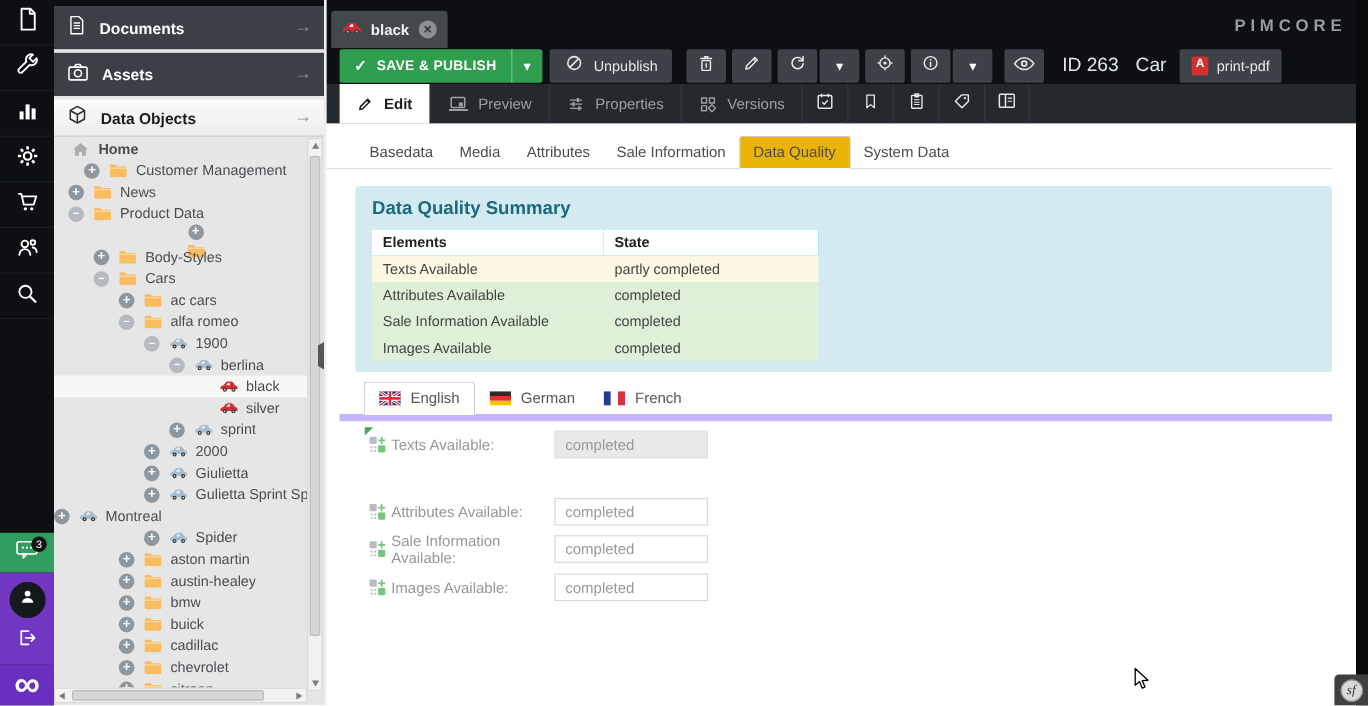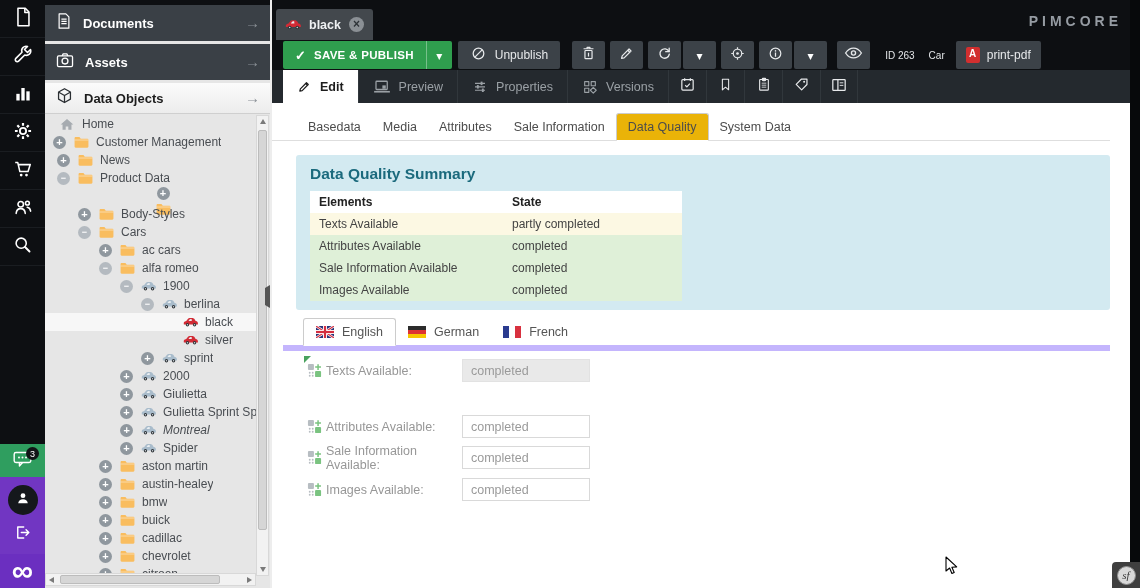--- a/index.html
+++ b/index.html
@@ -72,21 +72,21 @@
   .tb-btn { height:28px; background:#3c4248; border-radius:2px; display:flex; align-items:center; justify-content:center; color:#e7e9eb; cursor:pointer; }
   .tb-icon-btn { width:33px; margin-right:5px; }
   #btn-save { background:#2f9e4e; margin-right:6px; }
   #btn-save .save-main { display:flex; align-items:center; padding:0 12px; height:28px; }
   #btn-save .check::before { content:"✓"; color:#fff; font-weight:bold; font-size:13px; margin-right:8px; }
   #btn-save .save-label { color:#fff; font-size:11.5px; font-weight:bold; letter-spacing:.3px; }
   #btn-save .save-caret { width:26px; height:28px; border-left:1px solid rgba(255,255,255,.35); display:flex; align-items:center; justify-content:center; }
   .caret::before { content:"▾"; color:#fff; font-size:12px; line-height:10px; }
   #btn-unpublish { padding:0 12px; margin-right:12px; }
   #btn-unpublish .ub-label { font-size:12px; margin-left:8px; color:#e7e9eb; }
-  .tb-text { color:#e3e6e8; font-size:10px; margin:0 7px; }
+  .tb-text { color:#e3e6e8; font-size:16px; margin:0 7px; }
   #btn-printpdf { padding:0 10px; margin-left:4px; }
   #btn-printpdf .pp-label { font-size:12px; margin-left:7px; color:#e7e9eb; }
   .pdf-badge { width:14px; height:16px; background:#d22f2f; border-radius:2px; position:relative; }
   .pdf-badge::before { content:"A"; position:absolute; left:0; top:1px; width:14px; text-align:center; color:#fff; font-size:10px; font-weight:bold; }
 
   #editrow { position:absolute; left:0; top:70px; width:858px; height:33px; background:#24292e; display:flex; align-items:stretch; padding-left:11px; }
   .etab { display:flex; align-items:center; padding:0 14px; color:#9aa0a5; font-size:12.5px; cursor:pointer; border-left:1px solid #31373c; }
   .etab:first-child { border-left:none; }
   .etab span { margin-left:8px; }
   .etab.active { background:#fff; color:#1d1d1d; font-weight:bold; border-left:none;justify-content:flex-end; }
@@ -257,30 +257,30 @@
             <g fill="none" stroke="#2b2f33" stroke-width="1.6" stroke-linejoin="round">
               <path d="M12 2.8l7.5 4.2v9l-7.5 4.2-7.5-4.2v-9z"></path>
               <path d="M4.8 7.3l7.2 4 7.2-4M12 11.3v8.6"></path>
             </g>
           </svg></span>
       <span class="acc-title">Data Objects</span>
       <span class="acc-arrow"></span>
     </div>
 
     <div id="tree">
-        <div class="trow" style="padding-left: 15px;">
+        <div class="trow" style="padding-left: 15px; font-weight: bold;">
 
     <span class="ticon">
             <svg width="14" height="13" viewBox="0 0 16 14">
               <path d="M8 .8l7.2 6.2h-2.1V13h-3.6V9.2H6.5V13H2.9V7H.8z" fill="#a6abb0"></path>
             </svg>
           </span>
     <span class="tlabel">Home</span>
   </div>
-        <div class="trow" style="padding-left: 8px;">
+        <div class="trow" style="padding-left: 8px; justify-content: center;">
     <span class="exp plus"></span>
     <span class="ticon">
             <svg width="15" height="12" viewBox="0 0 16 13">
               <path d="M.5 2.4c0-.7.5-1.2 1.2-1.2h4.1l1.4 1.8h7.3c.6 0 1 .4 1 1v7.4c0 .7-.5 1.2-1.2 1.2H1.7c-.7 0-1.2-.5-1.2-1.2z" fill="#f9bd5f"></path>
               <path d="M.5 3.8h15v1.1H.5z" fill="#ffffff" opacity=".45"></path>
             </svg>
           </span>
     <span class="tlabel">Customer Management</span>
   </div>
         <div class="trow" style="padding-left: 12px;">
@@ -458,21 +458,21 @@
               <path d="M1 8.2c-.6-2 .3-3.4 2.6-3.7l1.6-2C5.8 1.6 6.8 1 8 1h2.3c1.2 0 2.3.6 2.9 1.6l1 1.8c2 .3 2.9 1.3 2.6 3.8z" fill="#a9bccb"></path>
               <path d="M6.2 4.4l1.1-1.6c.3-.4.8-.7 1.4-.7h1l.2 2.3z" fill="#e9eef2"></path>
               <circle cx="5" cy="8.6" r="1.9" fill="#2f3438"></circle>
               <circle cx="13" cy="8.6" r="1.9" fill="#2f3438"></circle>
               <circle cx="5" cy="8.6" r=".8" fill="#cfd6da"></circle>
               <circle cx="13" cy="8.6" r=".8" fill="#cfd6da"></circle>
             </svg>
           </span>
     <span class="tlabel">Gulietta Sprint Specia</span>
   </div>
-        <div class="trow" style="padding-left: 75px; font-style: italic;">
+        <div class="trow" style="">
     <span class="exp plus"></span>
     <span class="ticon">
             <svg width="16" height="10" viewBox="0 0 18 11">
               <path d="M1 8.2c-.6-2 .3-3.4 2.6-3.7l1.6-2C5.8 1.6 6.8 1 8 1h2.3c1.2 0 2.3.6 2.9 1.6l1 1.8c2 .3 2.9 1.3 2.6 3.8z" fill="#a9bccb"></path>
               <path d="M6.2 4.4l1.1-1.6c.3-.4.8-.7 1.4-.7h1l.2 2.3z" fill="#e9eef2"></path>
               <circle cx="5" cy="8.6" r="1.9" fill="#2f3438"></circle>
               <circle cx="13" cy="8.6" r="1.9" fill="#2f3438"></circle>
               <circle cx="5" cy="8.6" r=".8" fill="#cfd6da"></circle>
               <circle cx="13" cy="8.6" r=".8" fill="#cfd6da"></circle>
             </svg>

